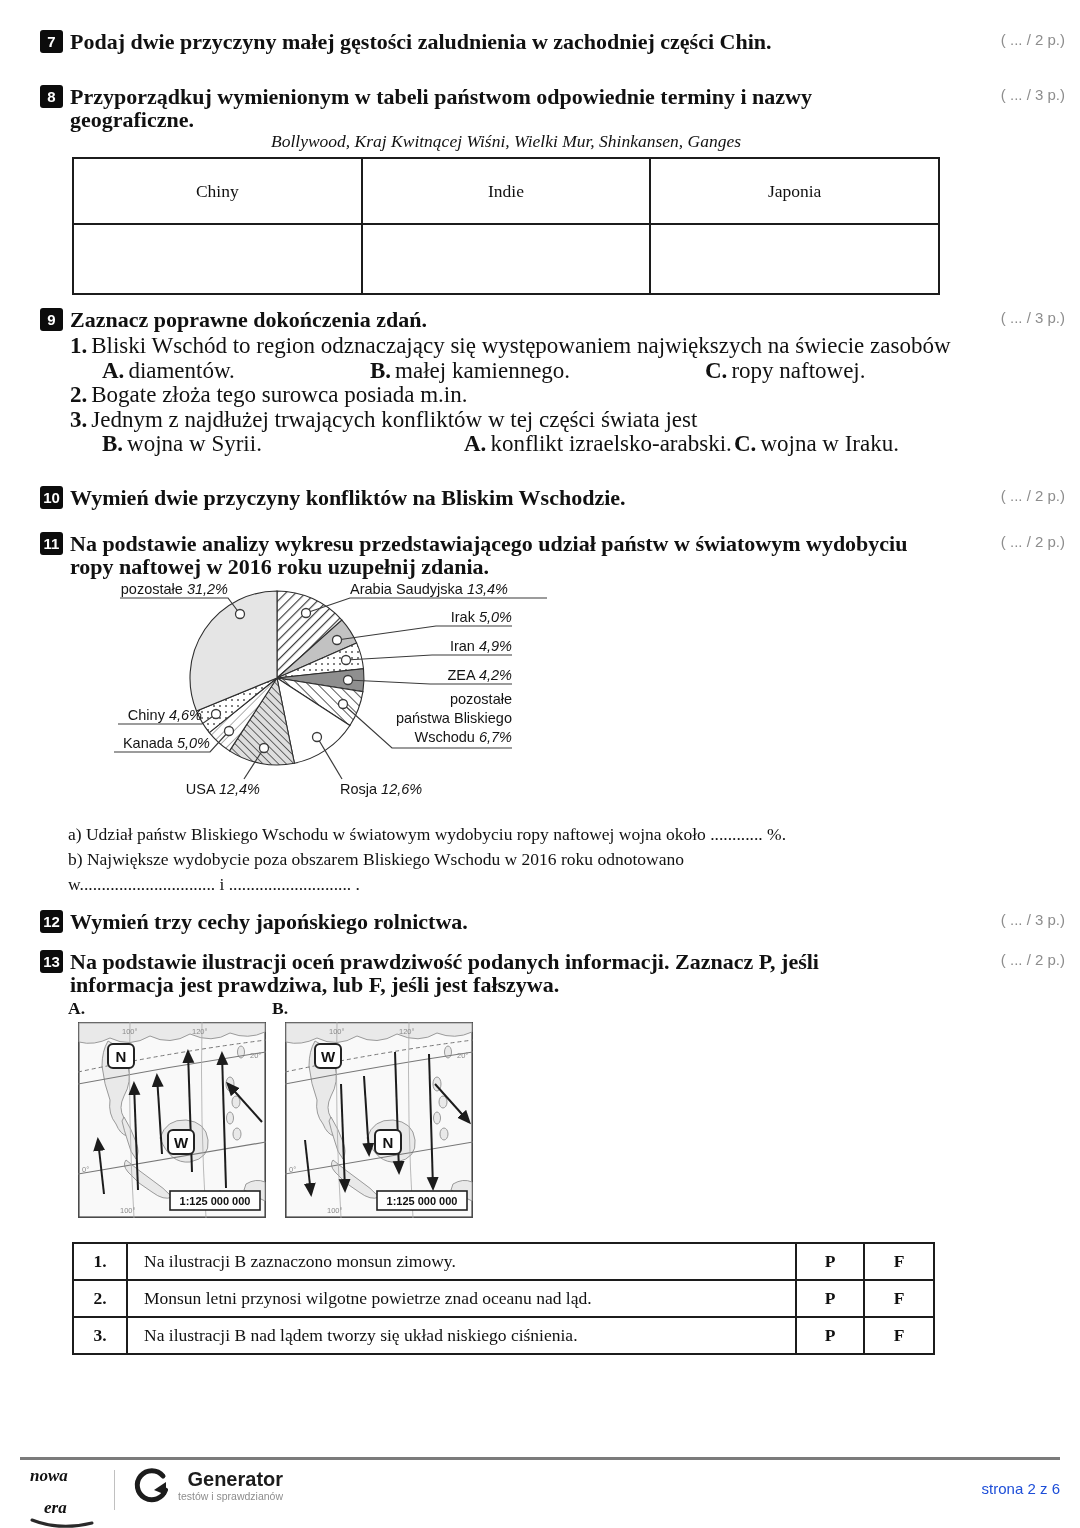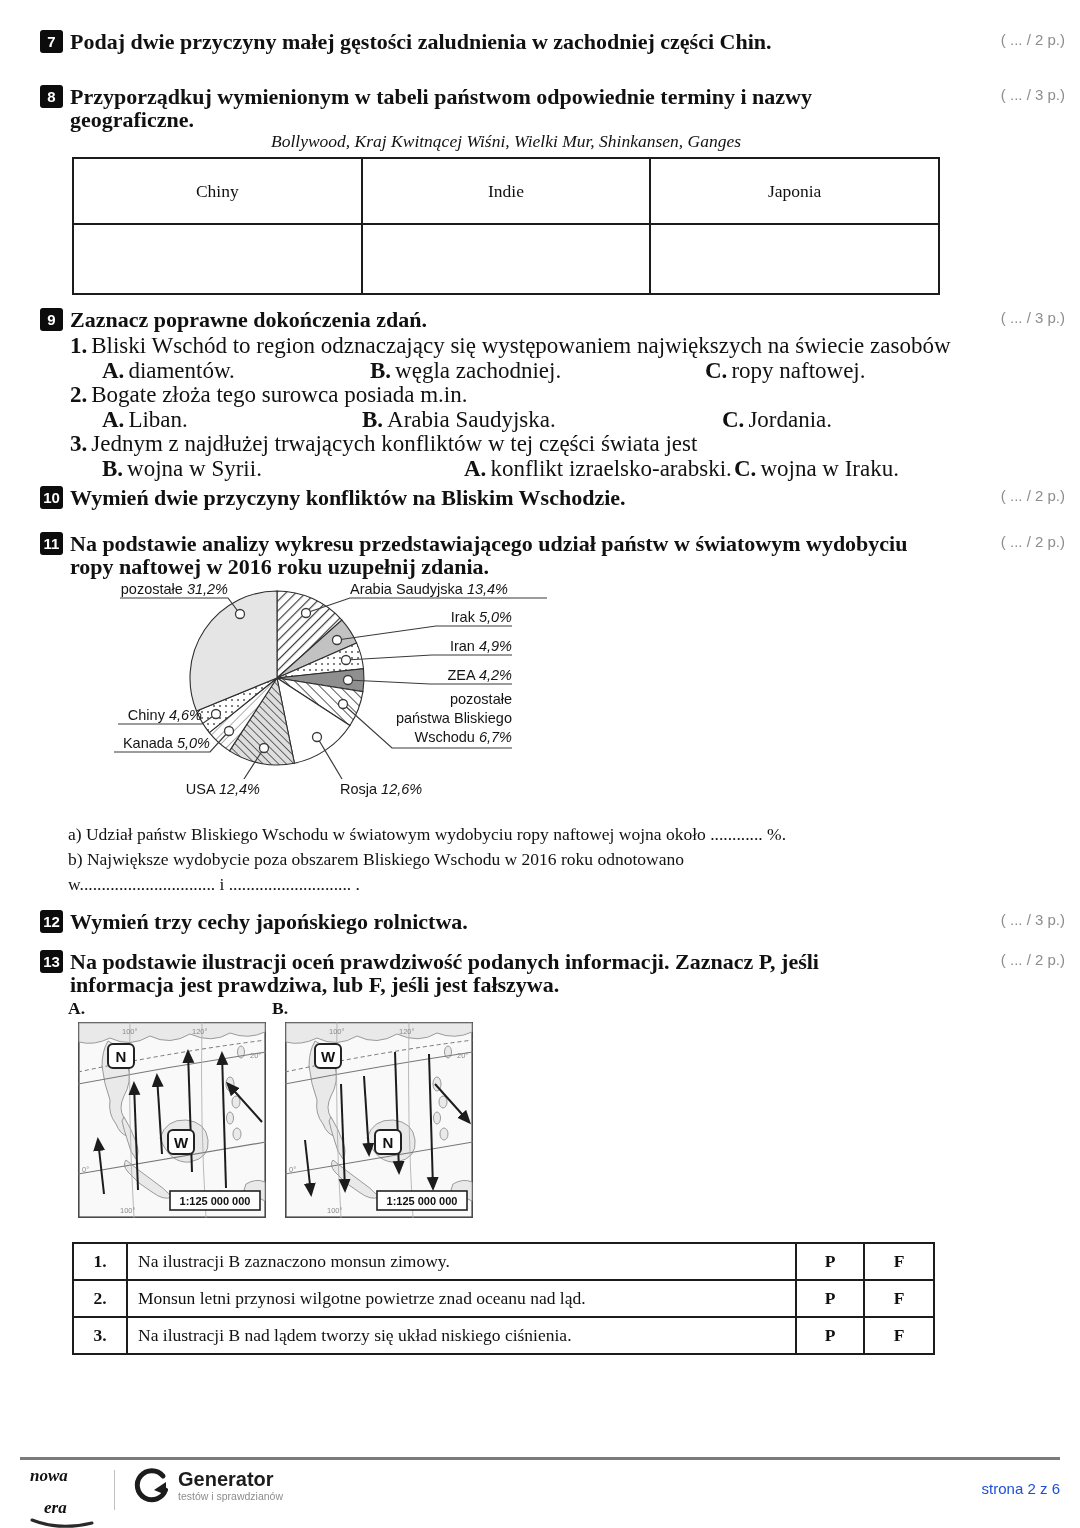--- a/index.html
+++ b/index.html
@@ -40,28 +40,28 @@
   .opts3 { grid-template-columns:362px 270px 1fr; }
   
   .answers { position:absolute; left:68px; right:120px; font-size:17.5px; line-height:25px; }
   
   .ab-labels { position:absolute; left:68px; font-weight:bold; font-size:17.5px; }
   .ab-labels .b-lab { position:absolute; left:204px; top:0; }
   .map-frame { position:absolute; }
   .tf-table { position:absolute; left:72px; width:861px; border-collapse:collapse; table-layout:fixed; }
   .tf-table td { border:2px solid #1c1c1c; font-size:17.5px; height:37px; vertical-align:middle; }
   .tf-table .num { text-align:center; font-weight:bold; }
-  .tf-table .txt { padding-left:10px; }
+  .tf-table .txt { padding-left:16px; }
   .tf-table .pf { text-align:center; font-weight:bold; }
   
   .footer-line { position:absolute; left:20px; width:1040px; height:3px; background:#7b7b7b; }
   .ne-logo { position:absolute; left:30px; top:1468px; width:80px; font-style:italic; font-weight:bold; line-height:16px; font-size:17px; }
   .ne-logo .l2 { margin-left:14px;margin-top:16px; }
   .footer-div { position:absolute; left:114px; top:1470px; width:1px; height:40px; background:#c0c0c0; }
-  .gen-wrap { position:absolute; left:132px; top:1468px; display:flex; }
+  .gen-wrap { position:absolute; left:132px; top:1468px; display:flex;text-align:right; }
   .gen-text { margin-left:8px; font-family:"Liberation Sans", sans-serif; }
   .gen-title { font-weight:bold; font-size:20px; color:#1c1c1c; line-height:22px; }
   .gen-sub { font-size:10.5px; color:#8d8d8d; }
   .page-num { position:absolute; right:20px; top:1480px; font-family:"Liberation Sans", sans-serif; font-size:15px; color:#1d4ed8; }
   svg text { font-family:"Liberation Sans", sans-serif; }
   .chart-label { font-size:14.5px; fill:#141414; }
   .chart-label .val { font-style:italic; }
 </style>
 </head>
 <body>
@@ -98,29 +98,24 @@
     </table>
 
   <div class="q-row" style="top:308px">
     <span class="badge">9</span>
     <div class="q-text">Zaznacz poprawne dokończenia zdań.</div>
     <span class="points">( ... / 3 p.)</span>
     <div class="mcq">
       <div class="stem"><b>1.</b><span>Bliski Wschód to region odznaczający się występowaniem największych na świecie zasobów</span></div>
       <div class="opts opts1">
         <div class="opt"><b>A.</b><span>diamentów.</span></div>
-        <div class="opt"><b>B.</b><span>węgla zachodniej.</span></div>
+        <div class="opt"><b>B.</b><span>małej kamiennego.</span></div>
         <div class="opt"><b>C.</b><span>ropy naftowej.</span></div>
       </div>
       <div class="stem"><b>2.</b><span>Bogate złoża tego surowca posiada m.in.</span></div>
-      <div class="opts opts2">
-        <div class="opt"><b>A.</b><span>Liban.</span></div>
-        <div class="opt"><b>B.</b><span>Arabia Saudyjska.</span></div>
-        <div class="opt"><b>C.</b><span>Jordania.</span></div>
-      </div>
       <div class="stem"><b>3.</b><span>Jednym z najdłużej trwających konfliktów w tej części świata jest</span></div>
       <div class="opts opts3">
         <div class="opt"><b>B.</b><span>wojna w Syrii.</span></div>
         <div class="opt"><b>A.</b><span>konflikt izraelsko-arabski.</span></div>
         <div class="opt"><b>C.</b><span>wojna w Iraku.</span></div>
       </div>
     </div>
   </div>
 
   <div class="q-row" style="top:486px">

